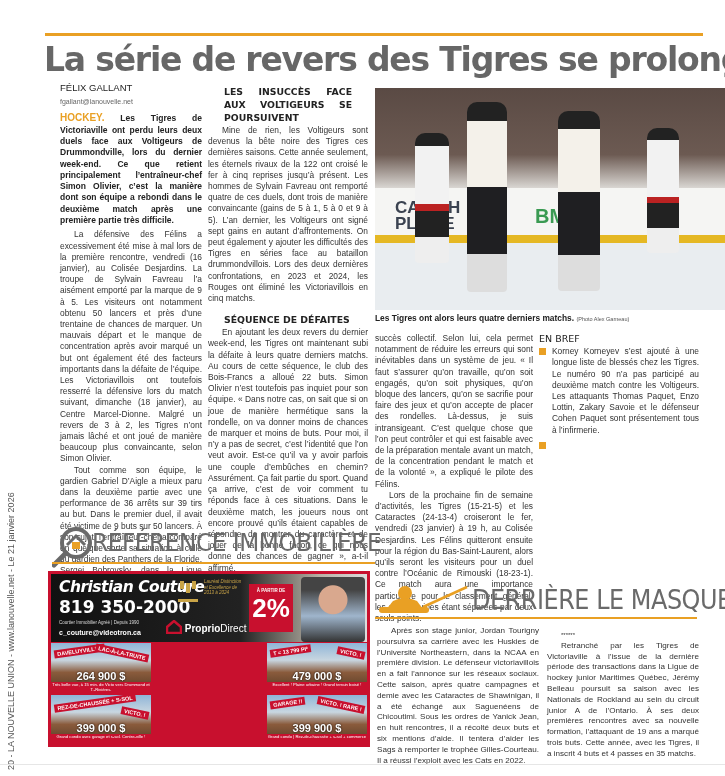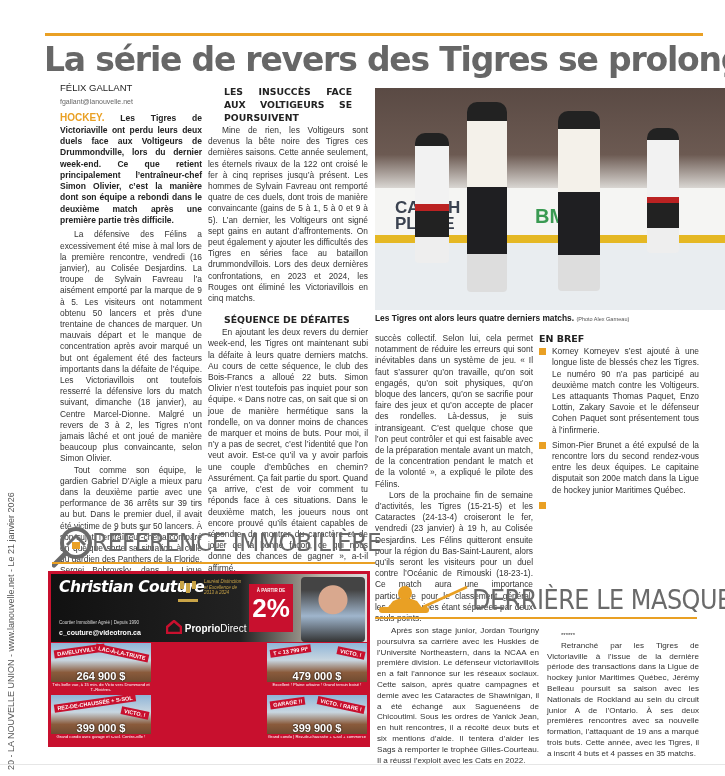--- a/index.html
+++ b/index.html
@@ -17,21 +17,21 @@
 .sub{font-family:"DejaVu Sans",sans-serif;font-weight:bold;font-size:9.3px;line-height:13px;color:#222;margin:2px 16px 1px}
 .photo{position:absolute;left:375px;top:88px;width:350px;height:222px;background:linear-gradient(180deg,#5a4a44 0%,#6c5a52 30%,#d9d6d2 45%,#f2f2f2 70%,#eef0f2 100%);overflow:hidden}
 .photo .board{position:absolute;left:0;top:100px;width:100%;height:55px;background:#f5f5f3}
 .photo .yellow{position:absolute;left:0;top:147px;width:100%;height:8px;background:#e5b824}
 .photo .ice{position:absolute;left:0;top:155px;width:100%;height:67px;background:#e9edf0}
 .photo .brand1{position:absolute;left:20px;top:112px;font-size:17px;color:#3a4250;font-weight:bold;line-height:16px}
 .photo .brand2{position:absolute;left:160px;top:117px;font-size:20px;color:#3a9a52;font-weight:bold}
 .photo .player{position:absolute;border-radius:10px 10px 4px 4px}
 .caption{position:absolute;left:375px;top:313px;font-size:8.4px;font-weight:bold;color:#222;white-space:nowrap}
 .caption small{font-weight:normal;font-size:5.5px;color:#555}
-.bref-title{font-family:"DejaVu Sans",sans-serif;font-weight:bold;font-size:9.5px;color:#222;margin-bottom:2px}
+.bref-title{font-family:"DejaVu Sans",sans-serif;font-weight:normal;font-size:9.5px;color:#222;margin-bottom:2px}
 .bref li{list-style:none;position:relative;padding-left:13px;margin-bottom:4px}
 .bref li .sq{position:absolute;left:0;top:2px;width:7px;height:7px;background:#e9a024}
 .ref-head{position:absolute;left:52px;top:526px;height:40px;width:330px}
 .ref-title{position:absolute;left:40px;top:2px;font-family:"DejaVu Sans",sans-serif;font-size:25px;letter-spacing:-0.5px;color:#6a6a6a;white-space:nowrap;transform:scaleX(0.93);transform-origin:0 0}
 .ref-line{position:absolute;left:0;top:36px;width:323px;height:2px;background:#e9a024}
 .ad{position:absolute;left:48px;top:571px;width:322px;height:176px;background:#c8102e;padding:3px}
 .ad-top{position:absolute;left:3px;top:3px;width:316px;height:68px;background:linear-gradient(90deg,#111 0%,#222 60%,#b8b2a6 85%,#ddd 100%)}
 .ad-name{position:absolute;left:8px;top:4px;color:#fff;font-style:italic;font-weight:bold;font-size:15.5px;font-family:"DejaVu Sans",sans-serif;letter-spacing:-0.5px}
 .ad-phone{position:absolute;left:8px;top:23px;color:#fff;font-weight:bold;font-size:17px;font-family:"DejaVu Sans",sans-serif}
 .ad-small{position:absolute;left:8px;top:46px;color:#ddd;font-size:4.5px}
@@ -98,40 +98,41 @@
 
 <div class="col" style="left:375px;top:333px;width:158px">
   <p class="ni">succès collectif. Selon lui, cela permet notamment de réduire les erreurs qui sont inévitables dans un système de jeu. « Il faut s’assurer qu’on travaille, qu’on soit engagés, qu’on soit physiques, qu’on bloque des lancers, qu’on se sacrifie pour faire des jeux et qu’on accepte de placer des rondelles. Là-dessus, je suis intransigeant. C’est quelque chose que l’on peut contrôler et qui est faisable avec de la préparation mentale avant un match, de la concentration pendant le match et de la volonté », a expliqué le pilote des Félins.</p>
   <p>Lors de la prochaine fin de semaine d’activités, les Tigres (15-21-5) et les Cataractes (24-13-4) croiseront le fer, vendredi (23 janvier) à 19 h, au Colisée Desjardins. Les Félins quitteront ensuite pour la région du Bas-Saint-Laurent, alors qu’ils seront les visiteurs pour un duel contre l’Océanic de Rimouski (18-23-1). Ce match aura une importance particulière pour le classement général, les deux équipes étant séparées par deux seuls points.</p>
 </div>
 
 <div class="col" style="left:539px;top:333px;width:160px">
   <div class="bref-title">EN BREF</div>
   <ul class="bref">
     <li><span class="sq"></span><span>Korney Korneyev s’est ajouté à une longue liste de blessés chez les Tigres. Le numéro 90 n’a pas participé au deuxième match contre les Voltigeurs. Les attaquants Thomas Paquet, Enzo Lottin, Zakary Savoie et le défenseur Cohen Paquet sont présentement tous à l’infirmerie.</span></li>
-    <li><span class="sq"></span><span>Simon-Pier Brunet a été expulsé de la rencontre lors du second rendez-vous entre les deux équipes. Le capitaine disputait son 200e match dans la Ligue de hockey junior Maritimes Québec.</span></li>
+    <li><span class="sq"></span></li>
     <li><span class="sq"></span></li>
     <li><span class="sq"></span></li>
   </ul>
 </div>
 
 <div class="ref-head">
   <svg width="42" height="42" viewBox="0 0 42 42" style="position:absolute;left:0;top:0">
     <circle cx="24" cy="17" r="14" fill="none" stroke="#6a6a6a" stroke-width="4"></circle>
     <line x1="14" y1="27" x2="2" y2="39" stroke="#6a6a6a" stroke-width="5" stroke-linecap="round"></line>
     <path d="M15 19 L24 10 L33 19" fill="none" stroke="#6a6a6a" stroke-width="3"></path>
     <rect x="20" y="16" width="8" height="7" fill="#e9a024"></rect>
   </svg>
   <div class="ref-title">RÉFÉRENCE IMMOBILIÈRE</div>
   <div class="ref-line"></div>
 </div>
 
 <div class="ad">
   <div class="ad-top">
     <div class="ad-name">Christian Couture</div>
+    <div class="ad-phone">819 350-2000</div>
     <div class="ad-small">Courtier Immobilier Agréé | Depuis 1990</div>
     <div class="ad-email">c_couture@videotron.ca</div>
     <div class="ad-award">
       <svg width="24" height="24" viewBox="0 0 24 24" style="position:absolute;left:0;top:0">
           <path d="M4 2h4v8H4zM10 4h4v10h-4zM16 2h4v8h-4z" fill="#c9a447"></path>
           <rect x="2" y="20" width="20" height="3" fill="#c9a447"></rect>
         </svg>
       <span>Lauréat Distinction et Excellence de 2013 à 2024</span>
     </div>
     <div class="ad-proprio">

